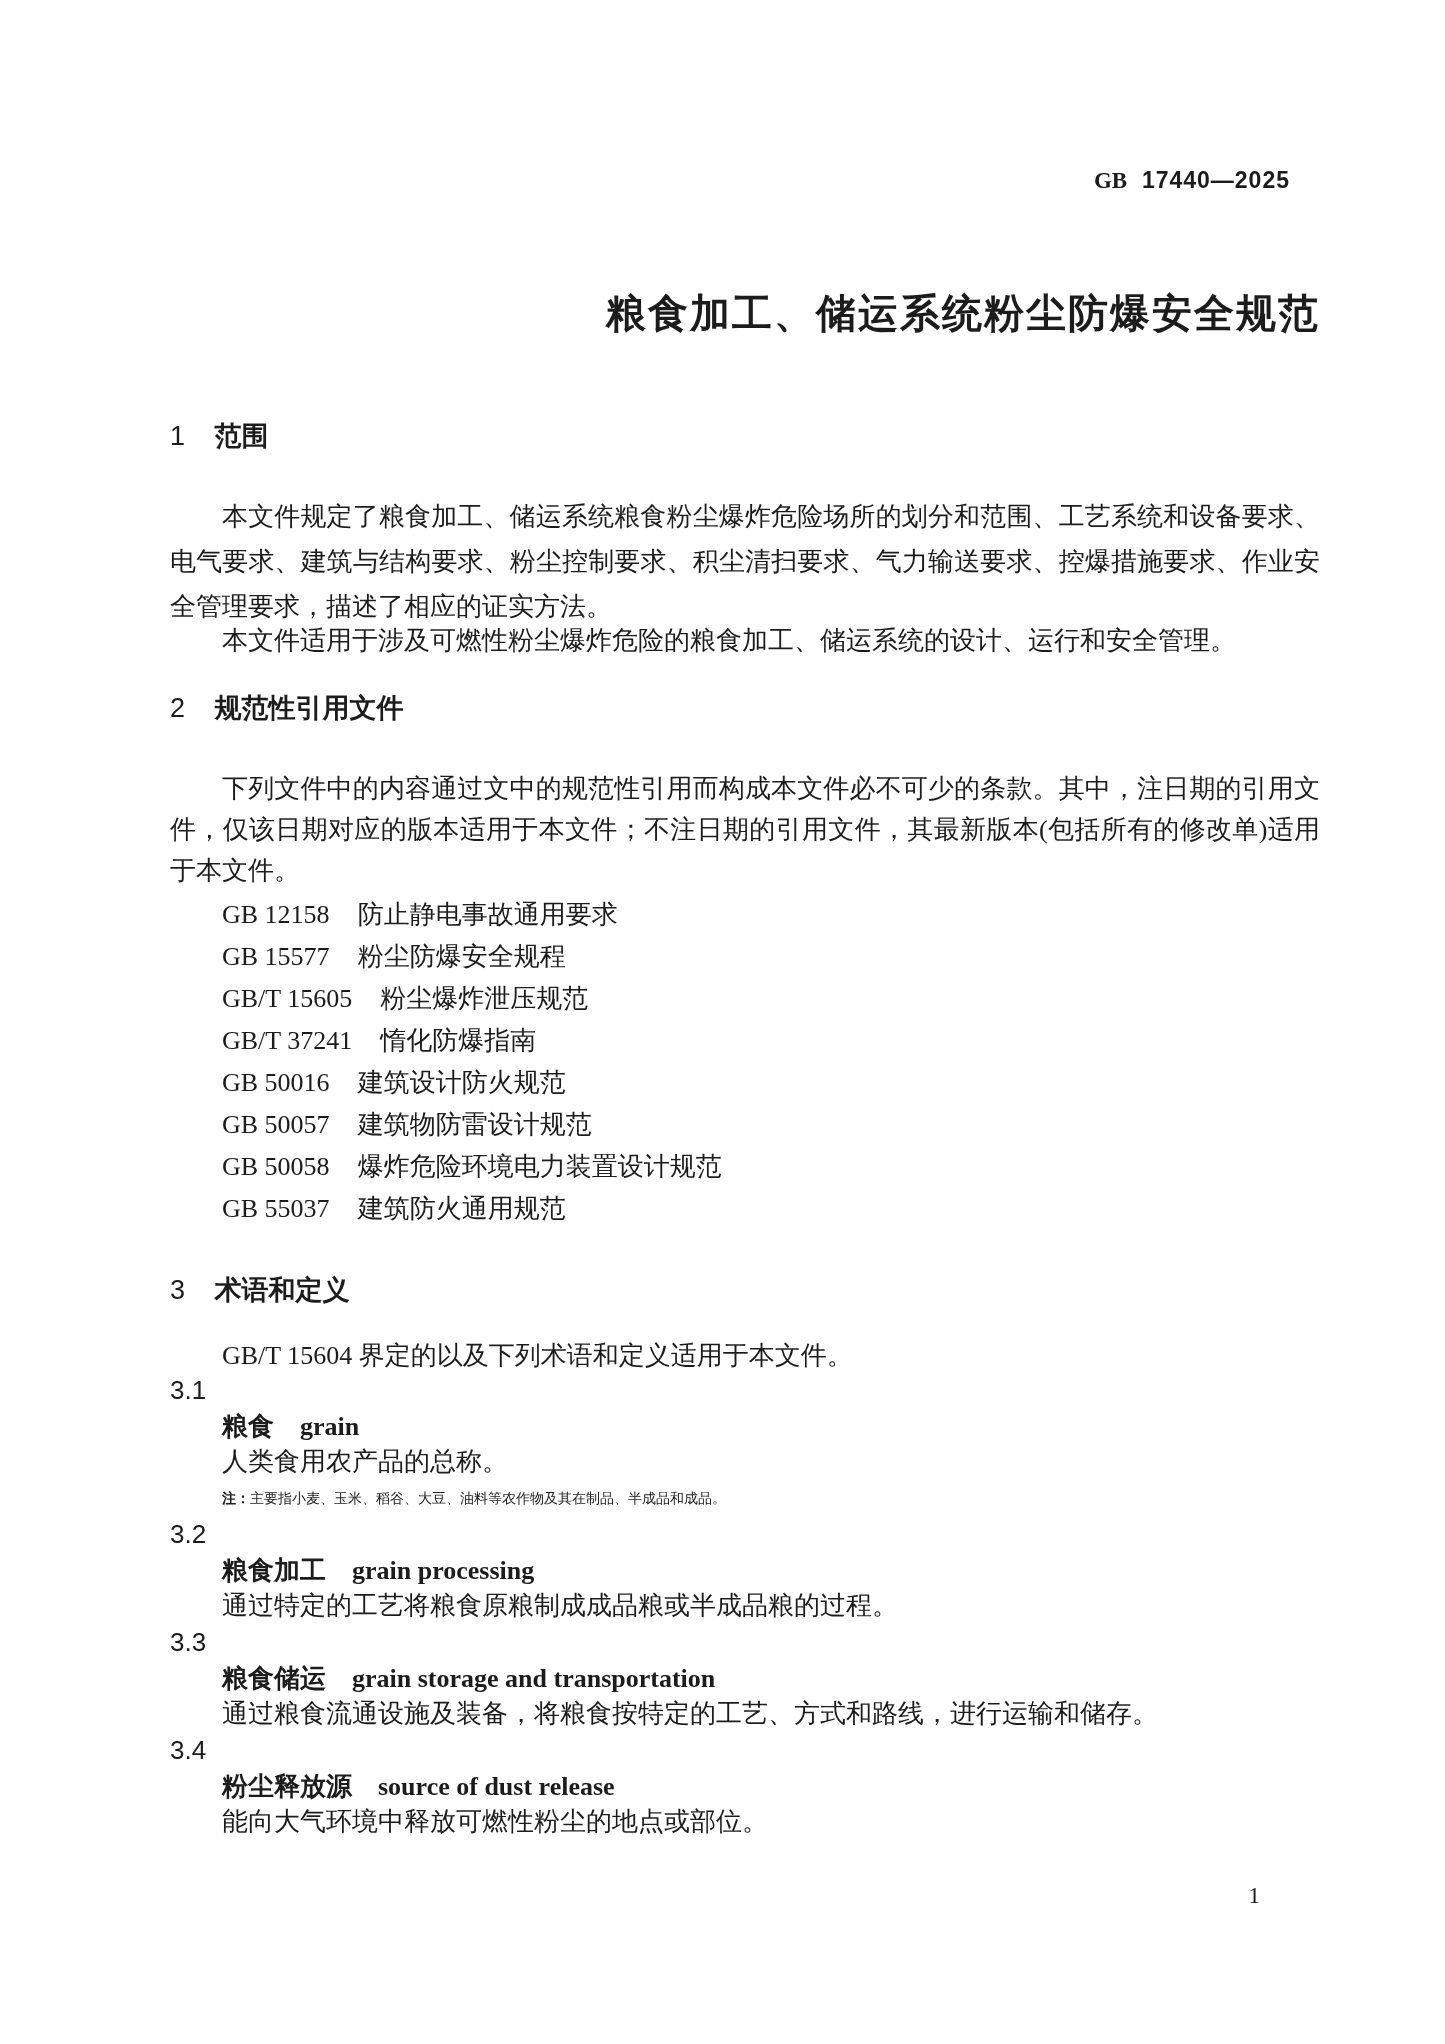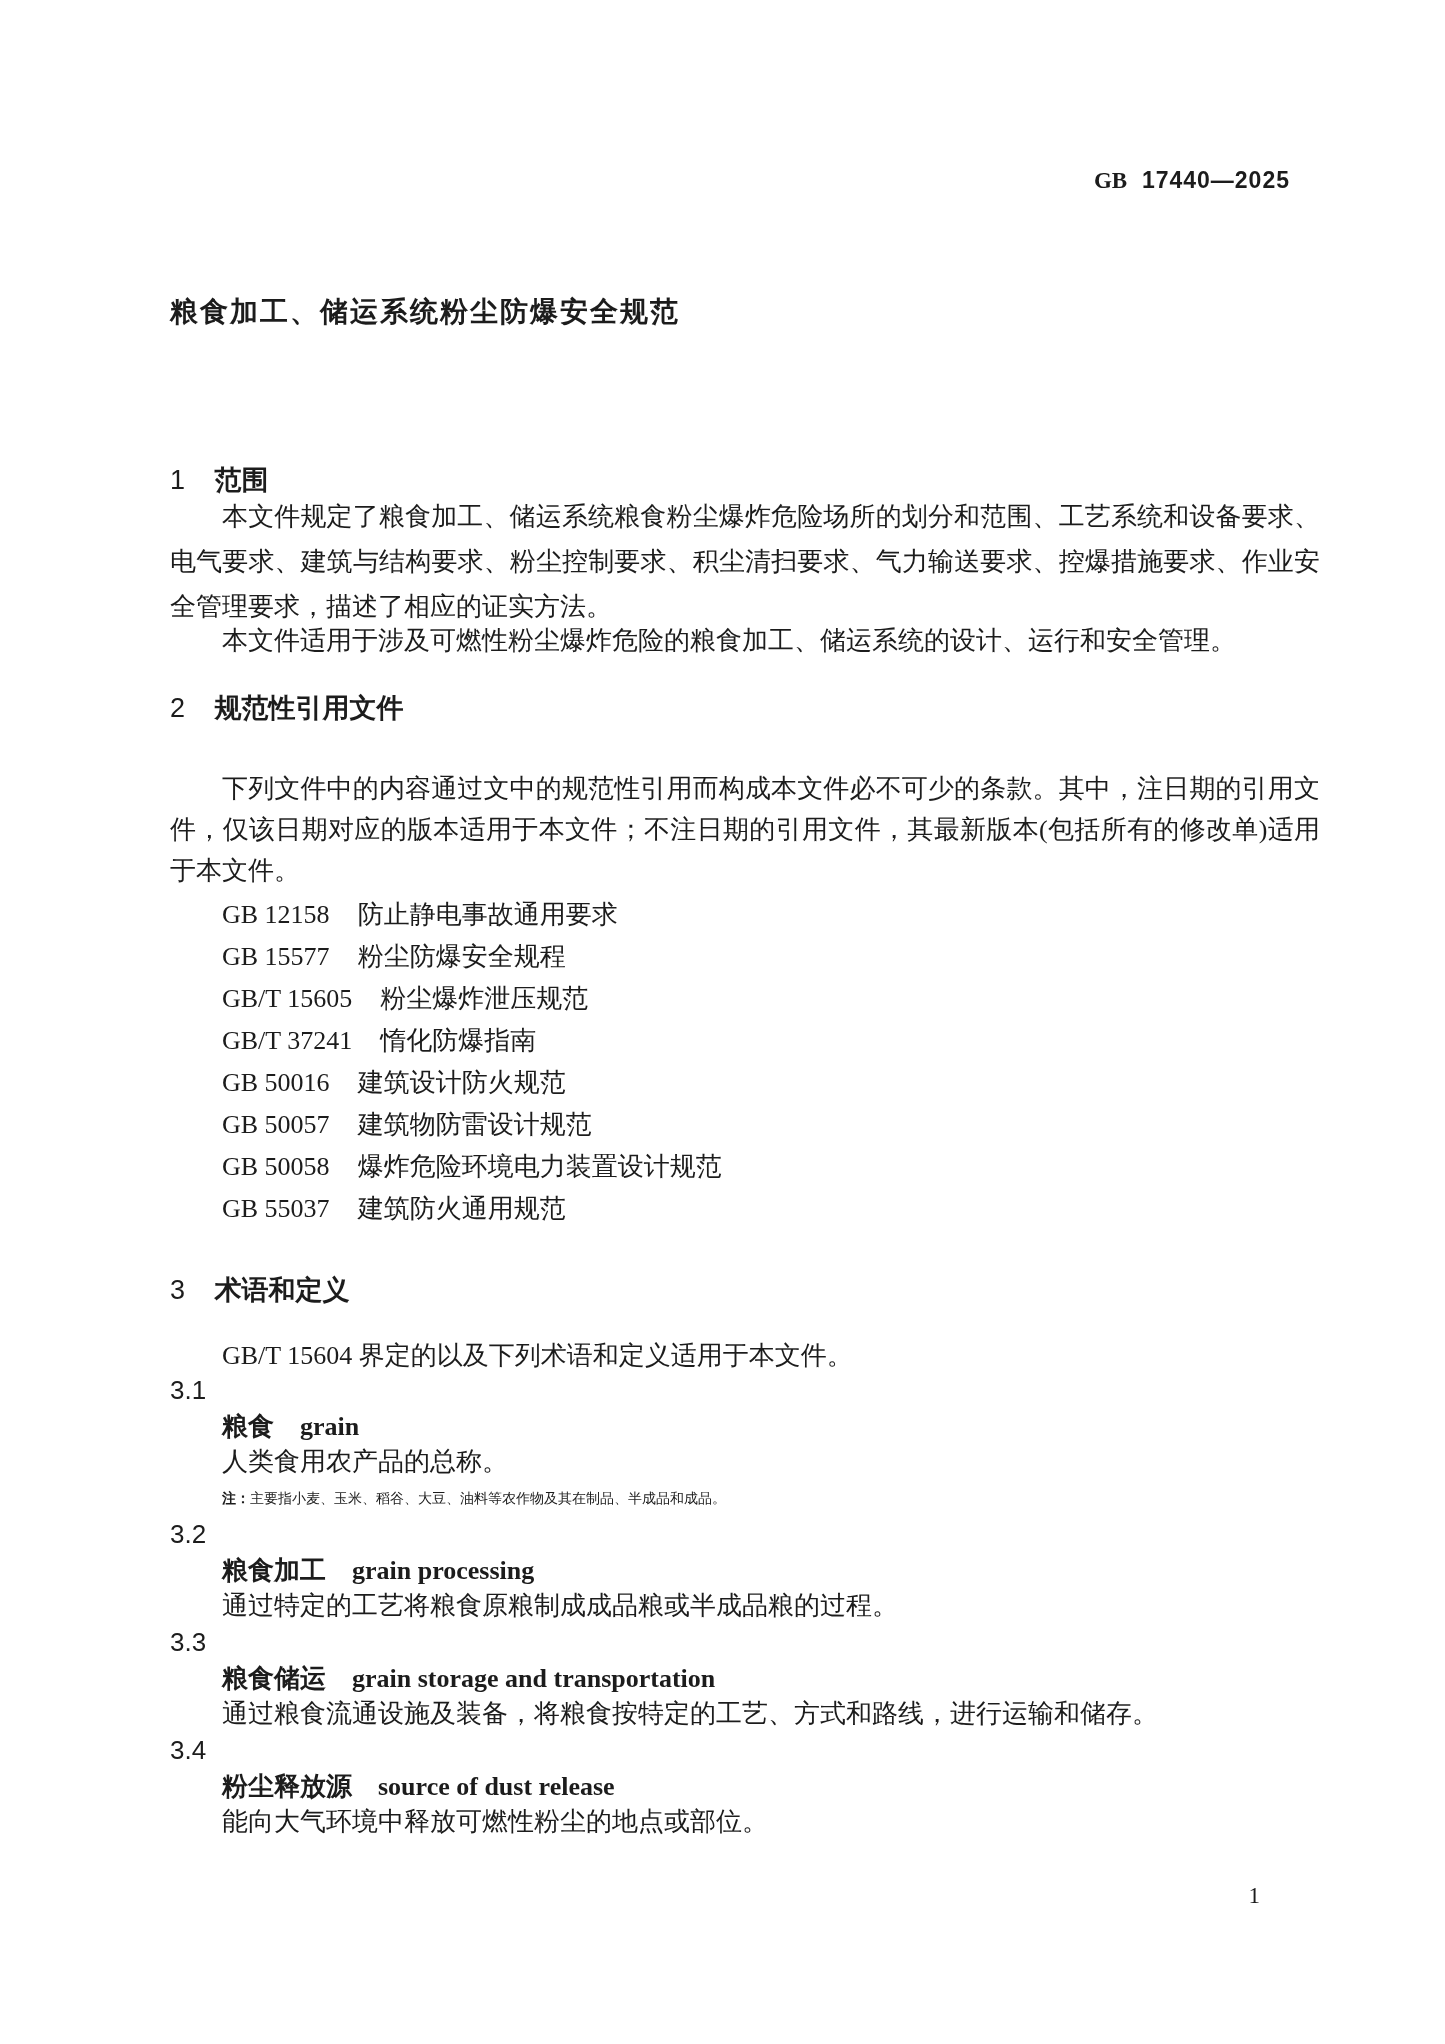--- a/index.html
+++ b/index.html
@@ -22,38 +22,38 @@
     font-size: 23px; line-height: 28px;
     font-weight: 700;
     white-space: nowrap;
   }
   .code-prefix { font-family: "Liberation Serif", "DejaVu Serif", serif; font-weight: 700; }
   .code-number { font-family: "Liberation Sans", "DejaVu Sans", sans-serif; font-weight: 600; margin-left: 9px; letter-spacing: 1px; }
 
   
   .title {
     top: 292px; left: 170px; width: 1150px;
-    text-align: left;
-    font-family: Liberation Mono, monospace;
+    text-align: right;
+    font-family: Liberation Serif, serif;
     font-weight: 700;
-    font-size: 28px; line-height: 44px;
+    font-size: 40px; line-height: 44px;
     letter-spacing: 2px;
     white-space: nowrap;
   }
 
   
   .sec-heading {
     left: 170px; width: 1150px;
     font-family: "Liberation Sans", "DejaVu Sans", sans-serif;
     font-weight: 700;
     font-size: 27px; line-height: 32px;
     white-space: nowrap;
   }
   .sec-heading .num { font-weight: 400; margin-right: 22px; }
-  .h1 { top: 420px; margin-top: 44px; }
+  .h1 { top: 420px; }
   .h2 { top: 692px; }
   .h3 { top: 1274px; }
 
   
   .para {
     left: 170px; width: 1150px;
     font-size: 26px;
     text-align: justify;
     text-indent: 52px;
   }

